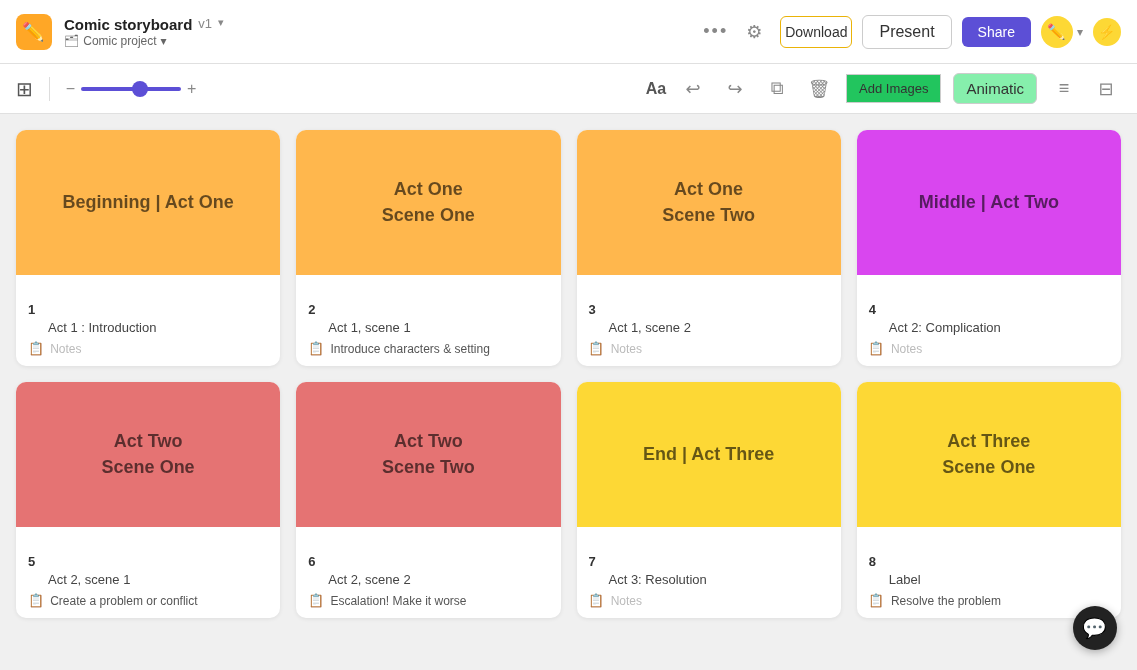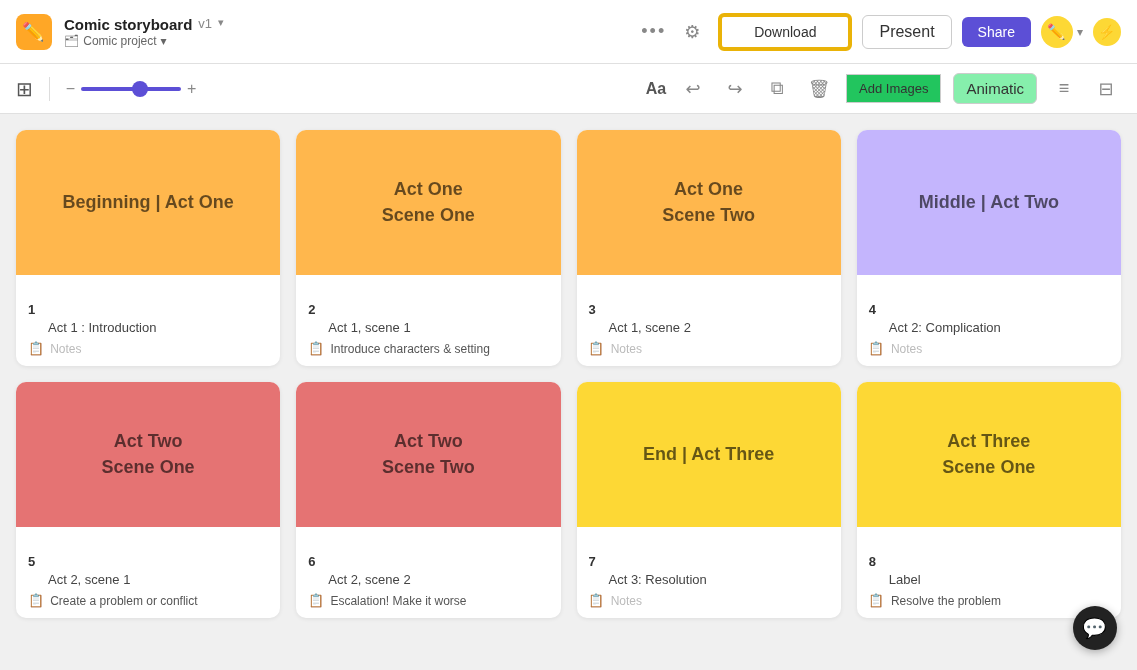--- a/index.html
+++ b/index.html
@@ -16,21 +16,21 @@
     }
     .header-title-group { flex: 1; }
     .header-title-row { display: flex; align-items: flex-start; gap: 6px; }
     .header-title { font-size: 15px; font-weight: 600; color: #222; }
     .header-version { font-size: 13px; color: #888; }
     .header-version-icon { font-size: 11px; color: #888; }
     .header-subtitle { display: flex; align-items: center; gap: 4px; font-size: 12px; color: #666; margin-top: 1px; }
     .header-actions { display: flex; align-items: center; gap: 10px; }
     .header-dots { font-size: 18px; color: #888; cursor: pointer; letter-spacing: 2px; }
     .header-gear { width: 32px; height: 32px; display: flex; align-items: center; justify-content: center; font-size: 18px; color: #888; cursor: pointer; }
-    .btn-download { border: 4px solid #eab308; background: #fff; padding: 7px 32px; border-radius: 6px; font-size: 14px; cursor: pointer; color: #333; }
+    .btn-download { border: 1px solid #eab308; background: #fff; padding: 7px 4px; border-radius: 6px; font-size: 14px; cursor: pointer; color: #333; }
     .btn-present { border: 1px solid #ccc; background: #fff; padding: 7px 16px; border-radius: 6px; font-size: 16px; cursor: pointer; color: #333; }
     .btn-share { background: #5c4fd6; color: #fff; border: none; padding: 7px 16px; border-radius: 6px; font-size: 14px; cursor: pointer; }
     .avatar-group { display: flex; align-items: center; gap: 4px; }
     .avatar { width: 32px; height: 32px; border-radius: 50%; background: #fdd835; display: flex; align-items: center; justify-content: center; font-size: 15px; }
     .avatar-chevron { font-size: 12px; color: #888; cursor: pointer; }
     .lightning-badge { width: 28px; height: 28px; background: #fdd835; border-radius: 50%; display: flex; align-items: center; justify-content: center; font-size: 14px; }
 
     
     .toolbar {
       display: flex; align-items: center; background: #fff; padding: 0 16px; height: 50px;
@@ -185,21 +185,21 @@
         <span class="card-number">3</span>
         <span class="card-label-text">Act 1, scene 2</span>
       </div>
       <div class="card-notes-row">
         <span class="card-notes-icon">📋</span>
         <span style="color: #bbb">Notes</span>
       </div>
     </div>
   </div>
       <div class="card">
-    <div class="card-image" style="background:#c4b5fd">
+    <div class="card-image" style="background:#d946ef">
       <span>Middle | Act Two</span>
     </div>
     <div class="card-body">
       <div class="card-number-row">
         <span class="card-number">4</span>
         <span class="card-label-text">Act 2: Complication</span>
       </div>
       <div class="card-notes-row">
         <span class="card-notes-icon">📋</span>
         <span style="color: #bbb">Notes</span>

